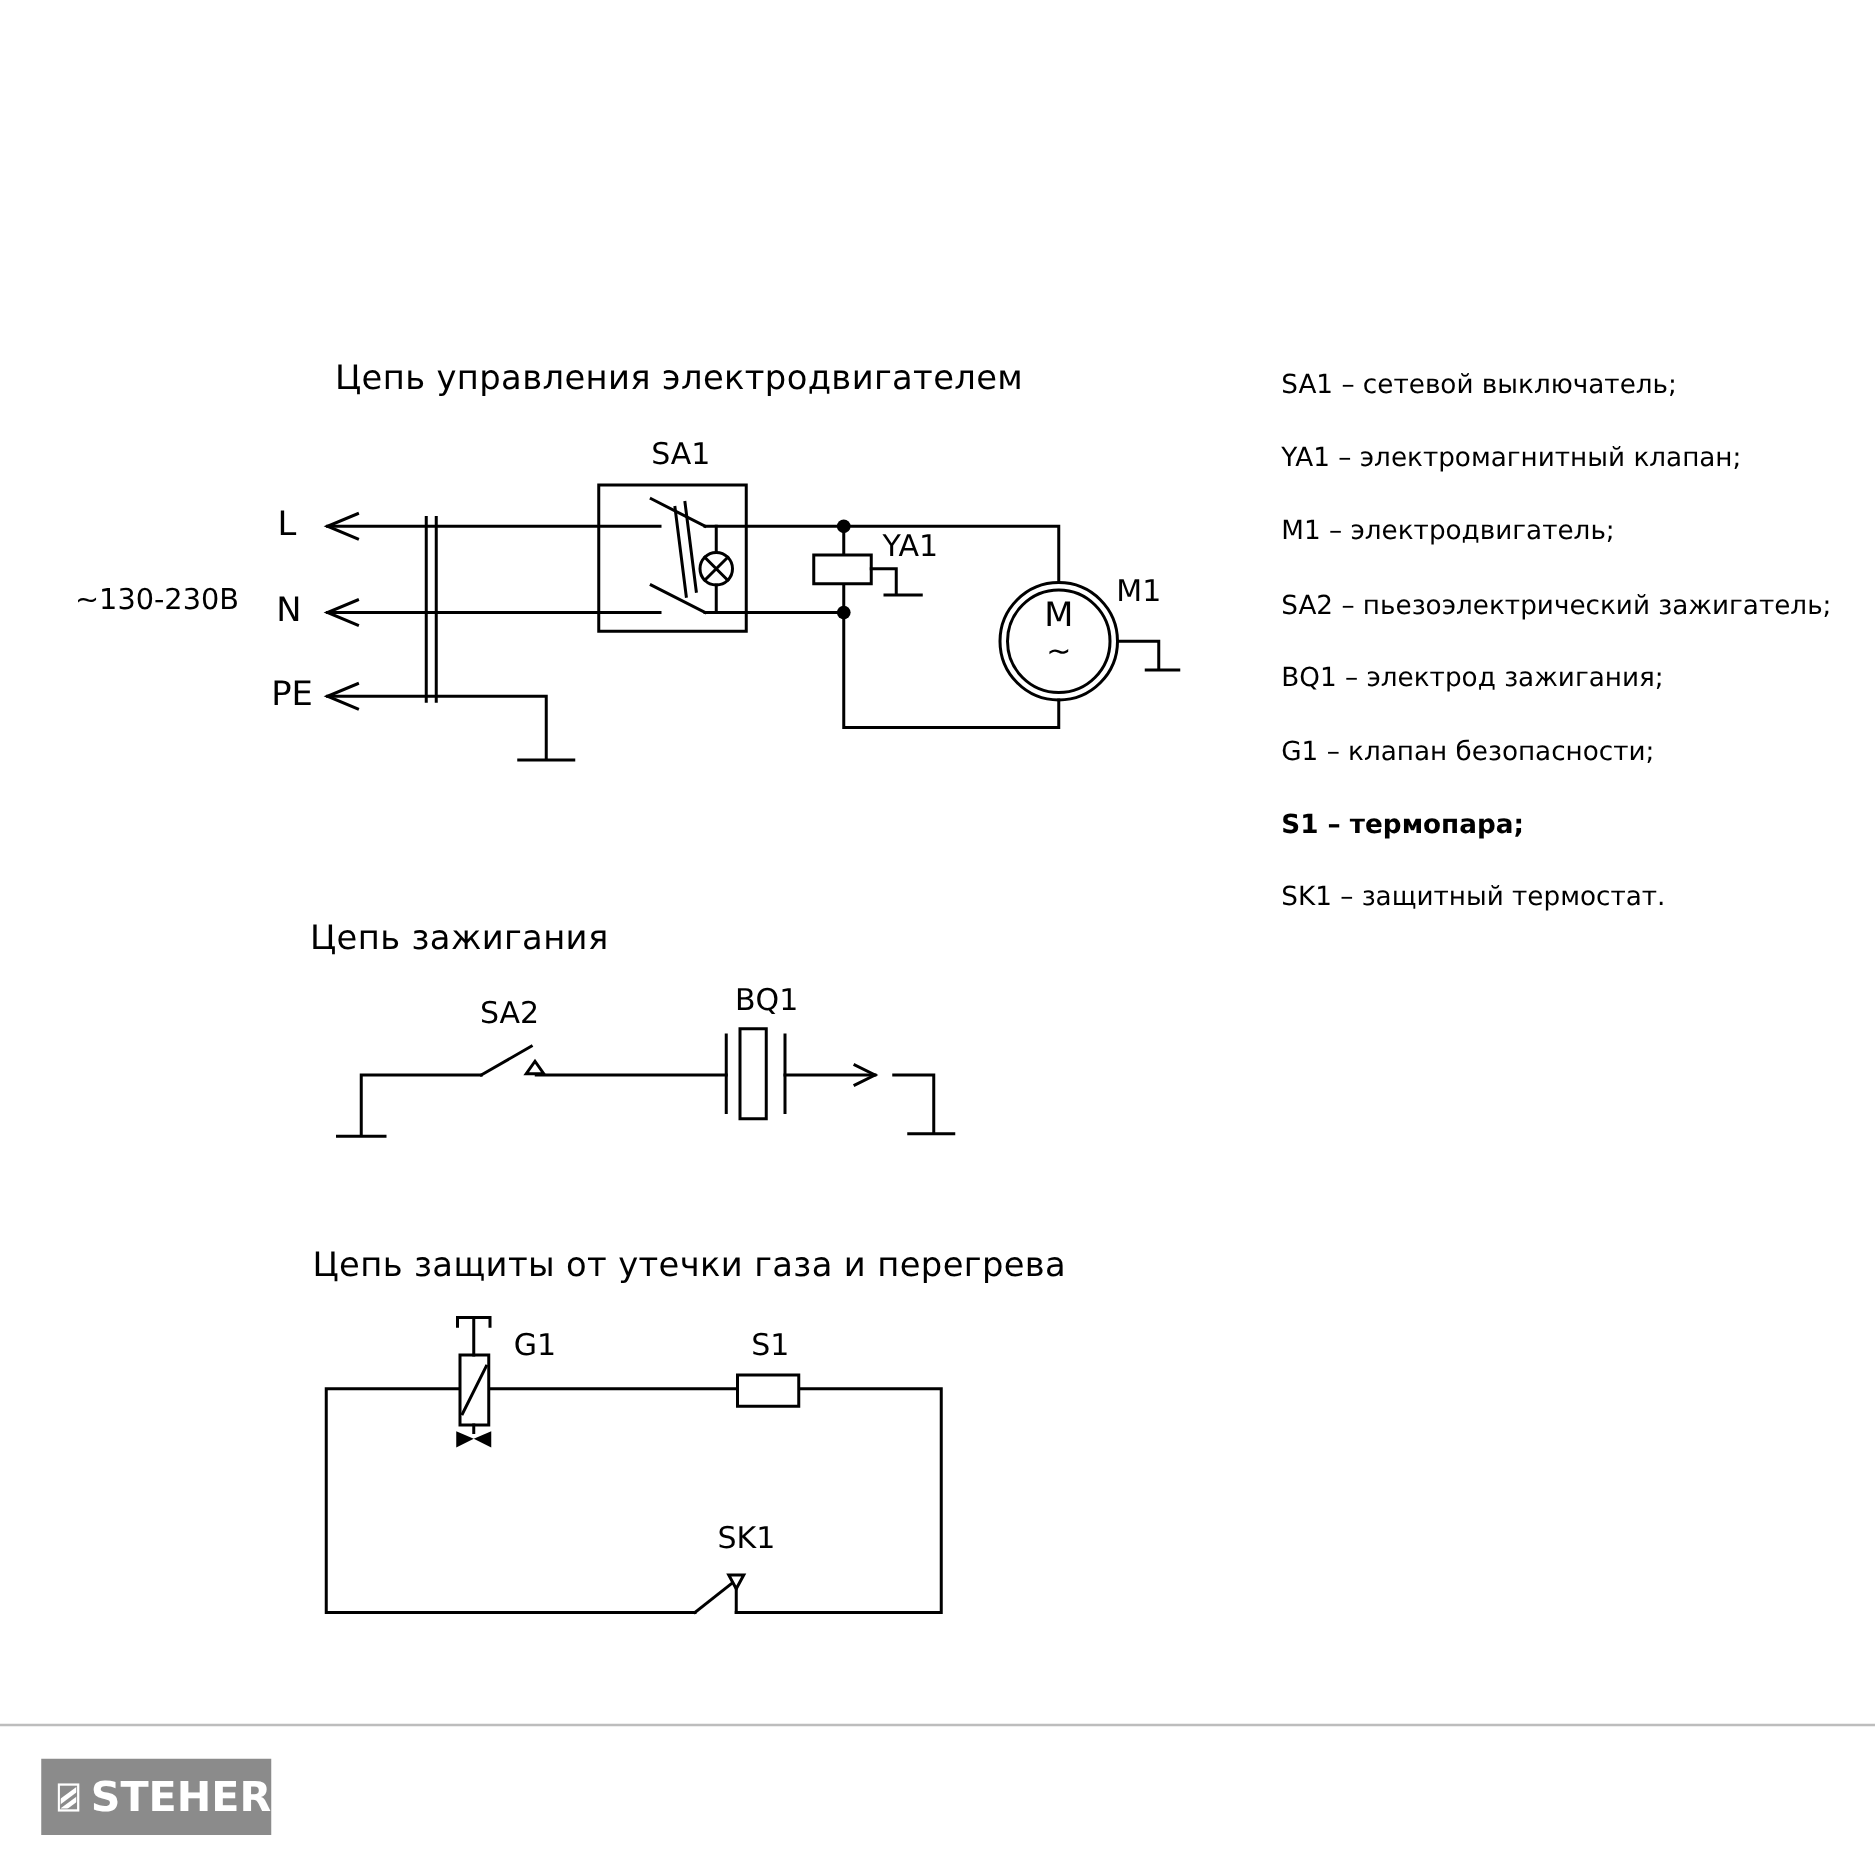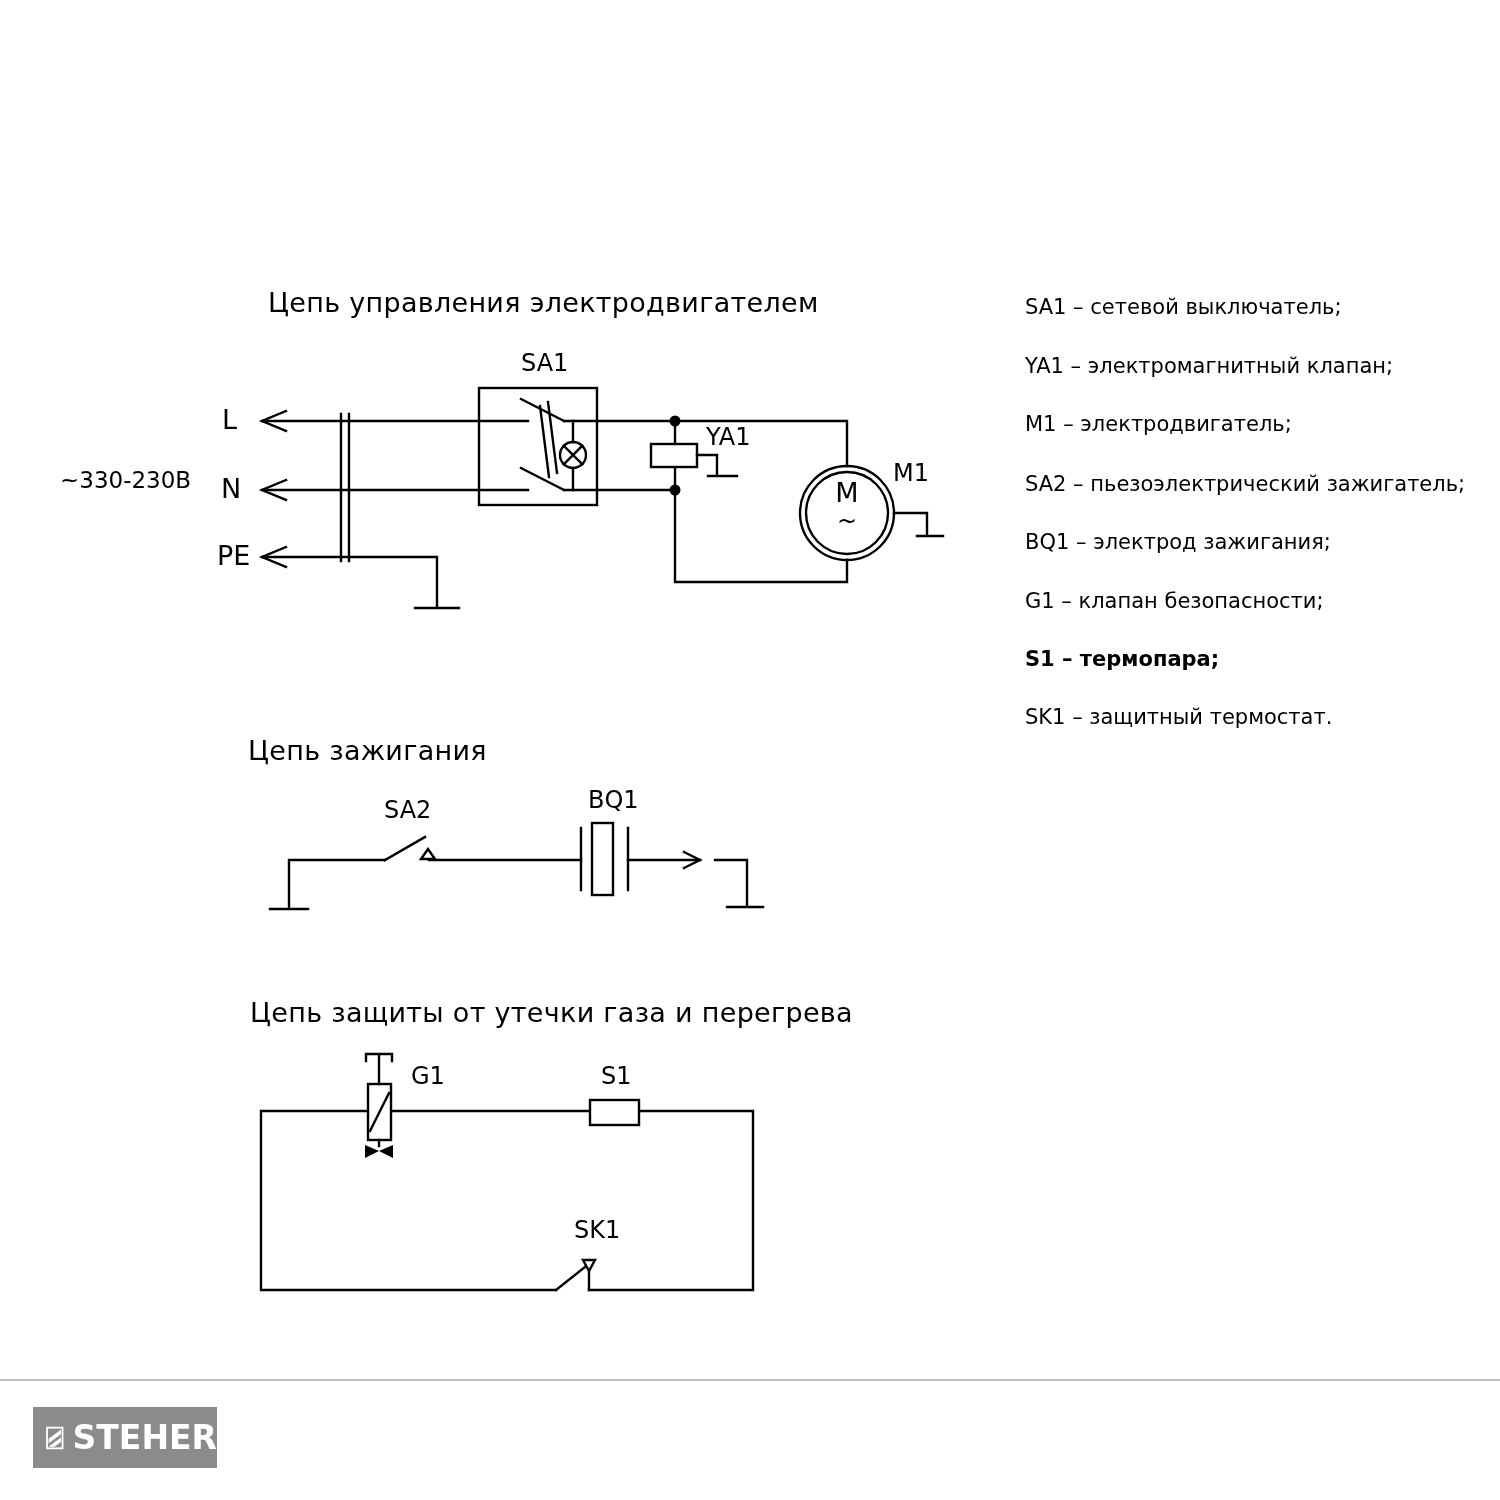--- a/index.html
+++ b/index.html
@@ -82,21 +82,21 @@
       <rect x="590" y="1100" width="49" height="25" fill="#fff"></rect>
       <path d="M556 1290 L585 1267"></path>
       <path d="M583 1260 H595 L589 1271 Z" fill="#fff"></path>
       <path d="M589 1271 V1290"></path>
     </g>
   </svg>
 
 
   <div class="lbl c-title" style="left:237px;top:287px;margin-left:31px;">Цепь управления электродвигателем</div>
 
-  <div class="lbl volt" style="left:60px;top:467px;">~330-230В</div>
+  <div class="lbl volt" style="left:60px;top:467px;">~130-230В</div>
 
   <div class="lbl term" style="left:222px;top:404px;">L</div>
   <div class="lbl term" style="left:221px;top:473px;">N</div>
   <div class="lbl term" style="left:217px;top:540px;">PE</div>
 
   <div class="lbl comp" style="left:521px;top:350px;">SA1</div>
   <div class="lbl comp" style="left:706px;top:424px;">YA1</div>
   <div class="lbl comp" style="left:893px;top:460px;">M1</div>
   <div class="lbl motor-m" style="left:847px;top:477px;">M</div>
   <div class="lbl motor-w" style="left:847px;top:508px;">~</div>

